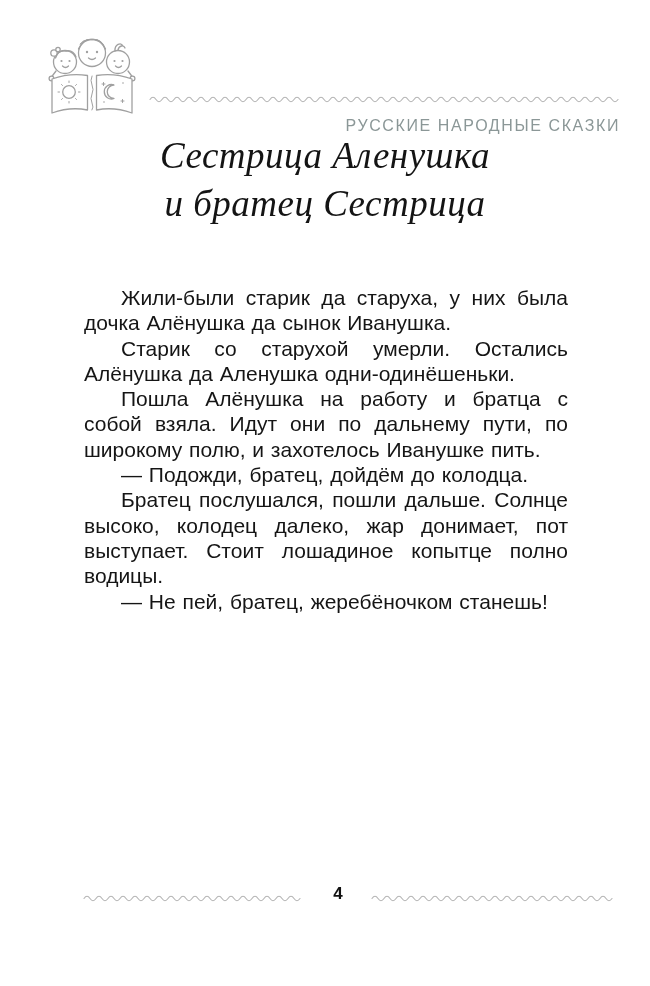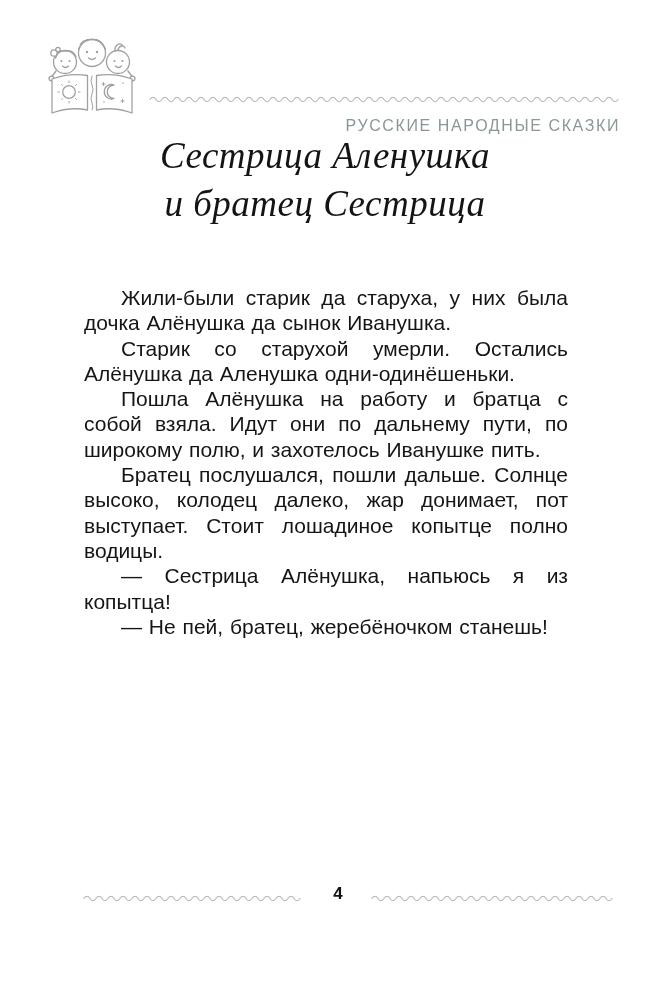--- a/index.html
+++ b/index.html
@@ -114,22 +114,22 @@
 
   <h1 class="story-title">
     <span>Сестрица Аленушка</span>
     <span>и братец Сестрица</span>
   </h1>
 
   <main class="story-text">
       <p>Жили-были старик да старуха, у них была дочка Алёнушка да сынок Иванушка.</p>
       <p>Старик со старухой умерли. Остались Алёнушка да Аленушка одни-одинёшеньки.</p>
       <p>Пошла Алёнушка на работу и братца с собой взяла. Идут они по дальнему пути, по широкому полю, и захотелось Иванушке пить.</p>
+      <p>— Подожди, братец, дойдём до колодца.</p>
       <p>Братец послушался, пошли дальше. Солнце высоко, колодец далеко, жар донимает, пот выступает. Стоит лошадиное копытце полно водицы.</p>
-      <p>— Сестрица Алёнушка, напьюсь я из копытца!</p>
       <p>— Не пей, братец, жеребёночком станешь!</p>
     </main>
 
   <svg class="wave footer-wave-left" width="220" height="9">
       <path d="M0 4.5 q3 -4.5 6 0 q3 4.5 6 0 q3 -4.5 6 0 q3 4.5 6 0 q3 -4.5 6 0 q3 4.5 6 0 q3 -4.5 6 0 q3 4.5 6 0 q3 -4.5 6 0 q3 4.5 6 0 q3 -4.5 6 0 q3 4.5 6 0 q3 -4.5 6 0 q3 4.5 6 0 q3 -4.5 6 0 q3 4.5 6 0 q3 -4.5 6 0 q3 4.5 6 0 q3 -4.5 6 0 q3 4.5 6 0 q3 -4.5 6 0 q3 4.5 6 0 q3 -4.5 6 0 q3 4.5 6 0 q3 -4.5 6 0 q3 4.5 6 0 q3 -4.5 6 0 q3 4.5 6 0 q3 -4.5 6 0 q3 4.5 6 0 q3 -4.5 6 0 q3 4.5 6 0 q3 -4.5 6 0 q3 4.5 6 0 q3 -4.5 6 0 q3 4.5 6 0"></path>
     </svg>
   <div class="page-number">4</div>
   <svg class="wave footer-wave-right" width="246" height="9">
       <path d="M0 4.5 q3 -4.5 6 0 q3 4.5 6 0 q3 -4.5 6 0 q3 4.5 6 0 q3 -4.5 6 0 q3 4.5 6 0 q3 -4.5 6 0 q3 4.5 6 0 q3 -4.5 6 0 q3 4.5 6 0 q3 -4.5 6 0 q3 4.5 6 0 q3 -4.5 6 0 q3 4.5 6 0 q3 -4.5 6 0 q3 4.5 6 0 q3 -4.5 6 0 q3 4.5 6 0 q3 -4.5 6 0 q3 4.5 6 0 q3 -4.5 6 0 q3 4.5 6 0 q3 -4.5 6 0 q3 4.5 6 0 q3 -4.5 6 0 q3 4.5 6 0 q3 -4.5 6 0 q3 4.5 6 0 q3 -4.5 6 0 q3 4.5 6 0 q3 -4.5 6 0 q3 4.5 6 0 q3 -4.5 6 0 q3 4.5 6 0 q3 -4.5 6 0 q3 4.5 6 0 q3 -4.5 6 0 q3 4.5 6 0 q3 -4.5 6 0 q3 4.5 6 0"></path>
     </svg>

